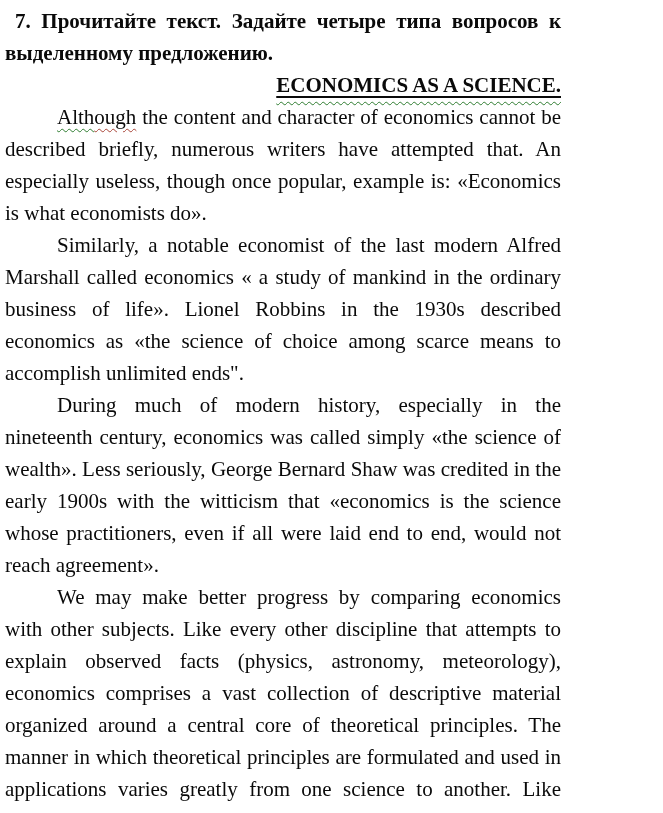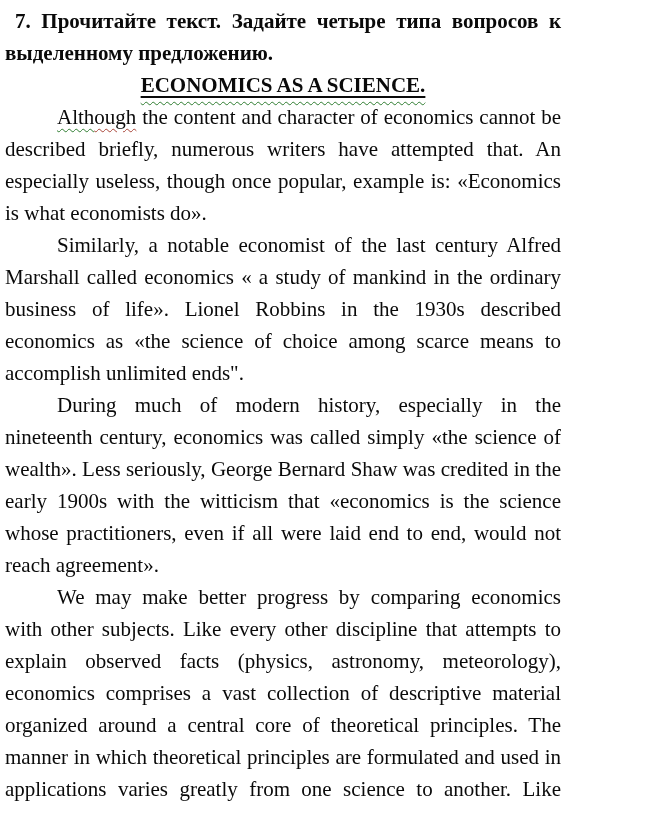--- a/index.html
+++ b/index.html
@@ -24,21 +24,21 @@
     text-align: justify;
   }
   .task-instruction {
     margin: 0;
     font-weight: bold;
     text-indent: 10px;
     text-align: justify;
   }
   .doc-title-row {
     margin: 0;
-    text-align: center;
+    text-align: right;
     font-weight: bold;
   }
   .u-solid {
     text-decoration: underline;
     text-decoration-color: #0a0a0a;
     text-decoration-thickness: 2px;
     text-underline-offset: 4px;
   }
   .u-wavy-green-title {
     text-decoration: underline wavy var(--sq-green);
@@ -69,17 +69,17 @@
 </head>
 <body style="background: rgb(255, 255, 255);">
 
 <div class="doc-page" style="color: rgb(10, 10, 10);">
   <p class="task-instruction">7. Прочитайте текст. Задайте четыре типа вопросов к выделенному предложению.</p>
 
   <p class="doc-title-row"><span class="u-solid"><span class="u-wavy-green-title">ECONOMICS AS A SCIENCE.</span></span></p>
 
   <div>
       <p class="para"><span class="sq-green">Alth</span><span class="sq-red">ough</span><span> the content and character of economics cannot be described briefly, numerous writers have attempted that. An especially useless, though once popular, example is: «Economics is what economists do».</span></p>
-      <p class="para"><span>Similarly, a notable economist of the last century Alfred Marshall called economics « a study of mankind in the ordinary business of life». Lionel Robbins in the 1930s described economics as «the science of choice among scarce means to accomplish unlimited ends".</span></p>
+      <p class="para"><span>Similarly, a notable economist of the last modern Alfred Marshall called economics « a study of mankind in the ordinary business of life». Lionel Robbins in the 1930s described economics as «the science of choice among scarce means to accomplish unlimited ends".</span></p>
       <p class="para"><span>During much of modern history, especially in the nineteenth century, economics was called simply «the science of wealth». Less seriously, George Bernard Shaw was credited in the early 1900s with the witticism that «economics is the science whose practitioners, even if all were laid end to end, would not reach agreement».</span></p>
       <p class="para"><span>We may make better progress by comparing economics with other subjects. Like every other discipline that attempts to explain observed facts (physics, astronomy, meteorology), economics comprises a vast collection of descriptive material organized around a central core of theoretical principles. </span><span class="bold">The manner in which theoretical principles are formulated and used in applications varies greatly from one science to another.</span><span> Like psychology, economics draws much of its theoretical core from intuition and «common knowledge about human nature». Like meteorology, economics is largely non experimental. Like practical physics and molecular biology, economics deals with an array of closely interrelated phenomena.</span></p>
     </div>
 </div>
 
 </body></html>

